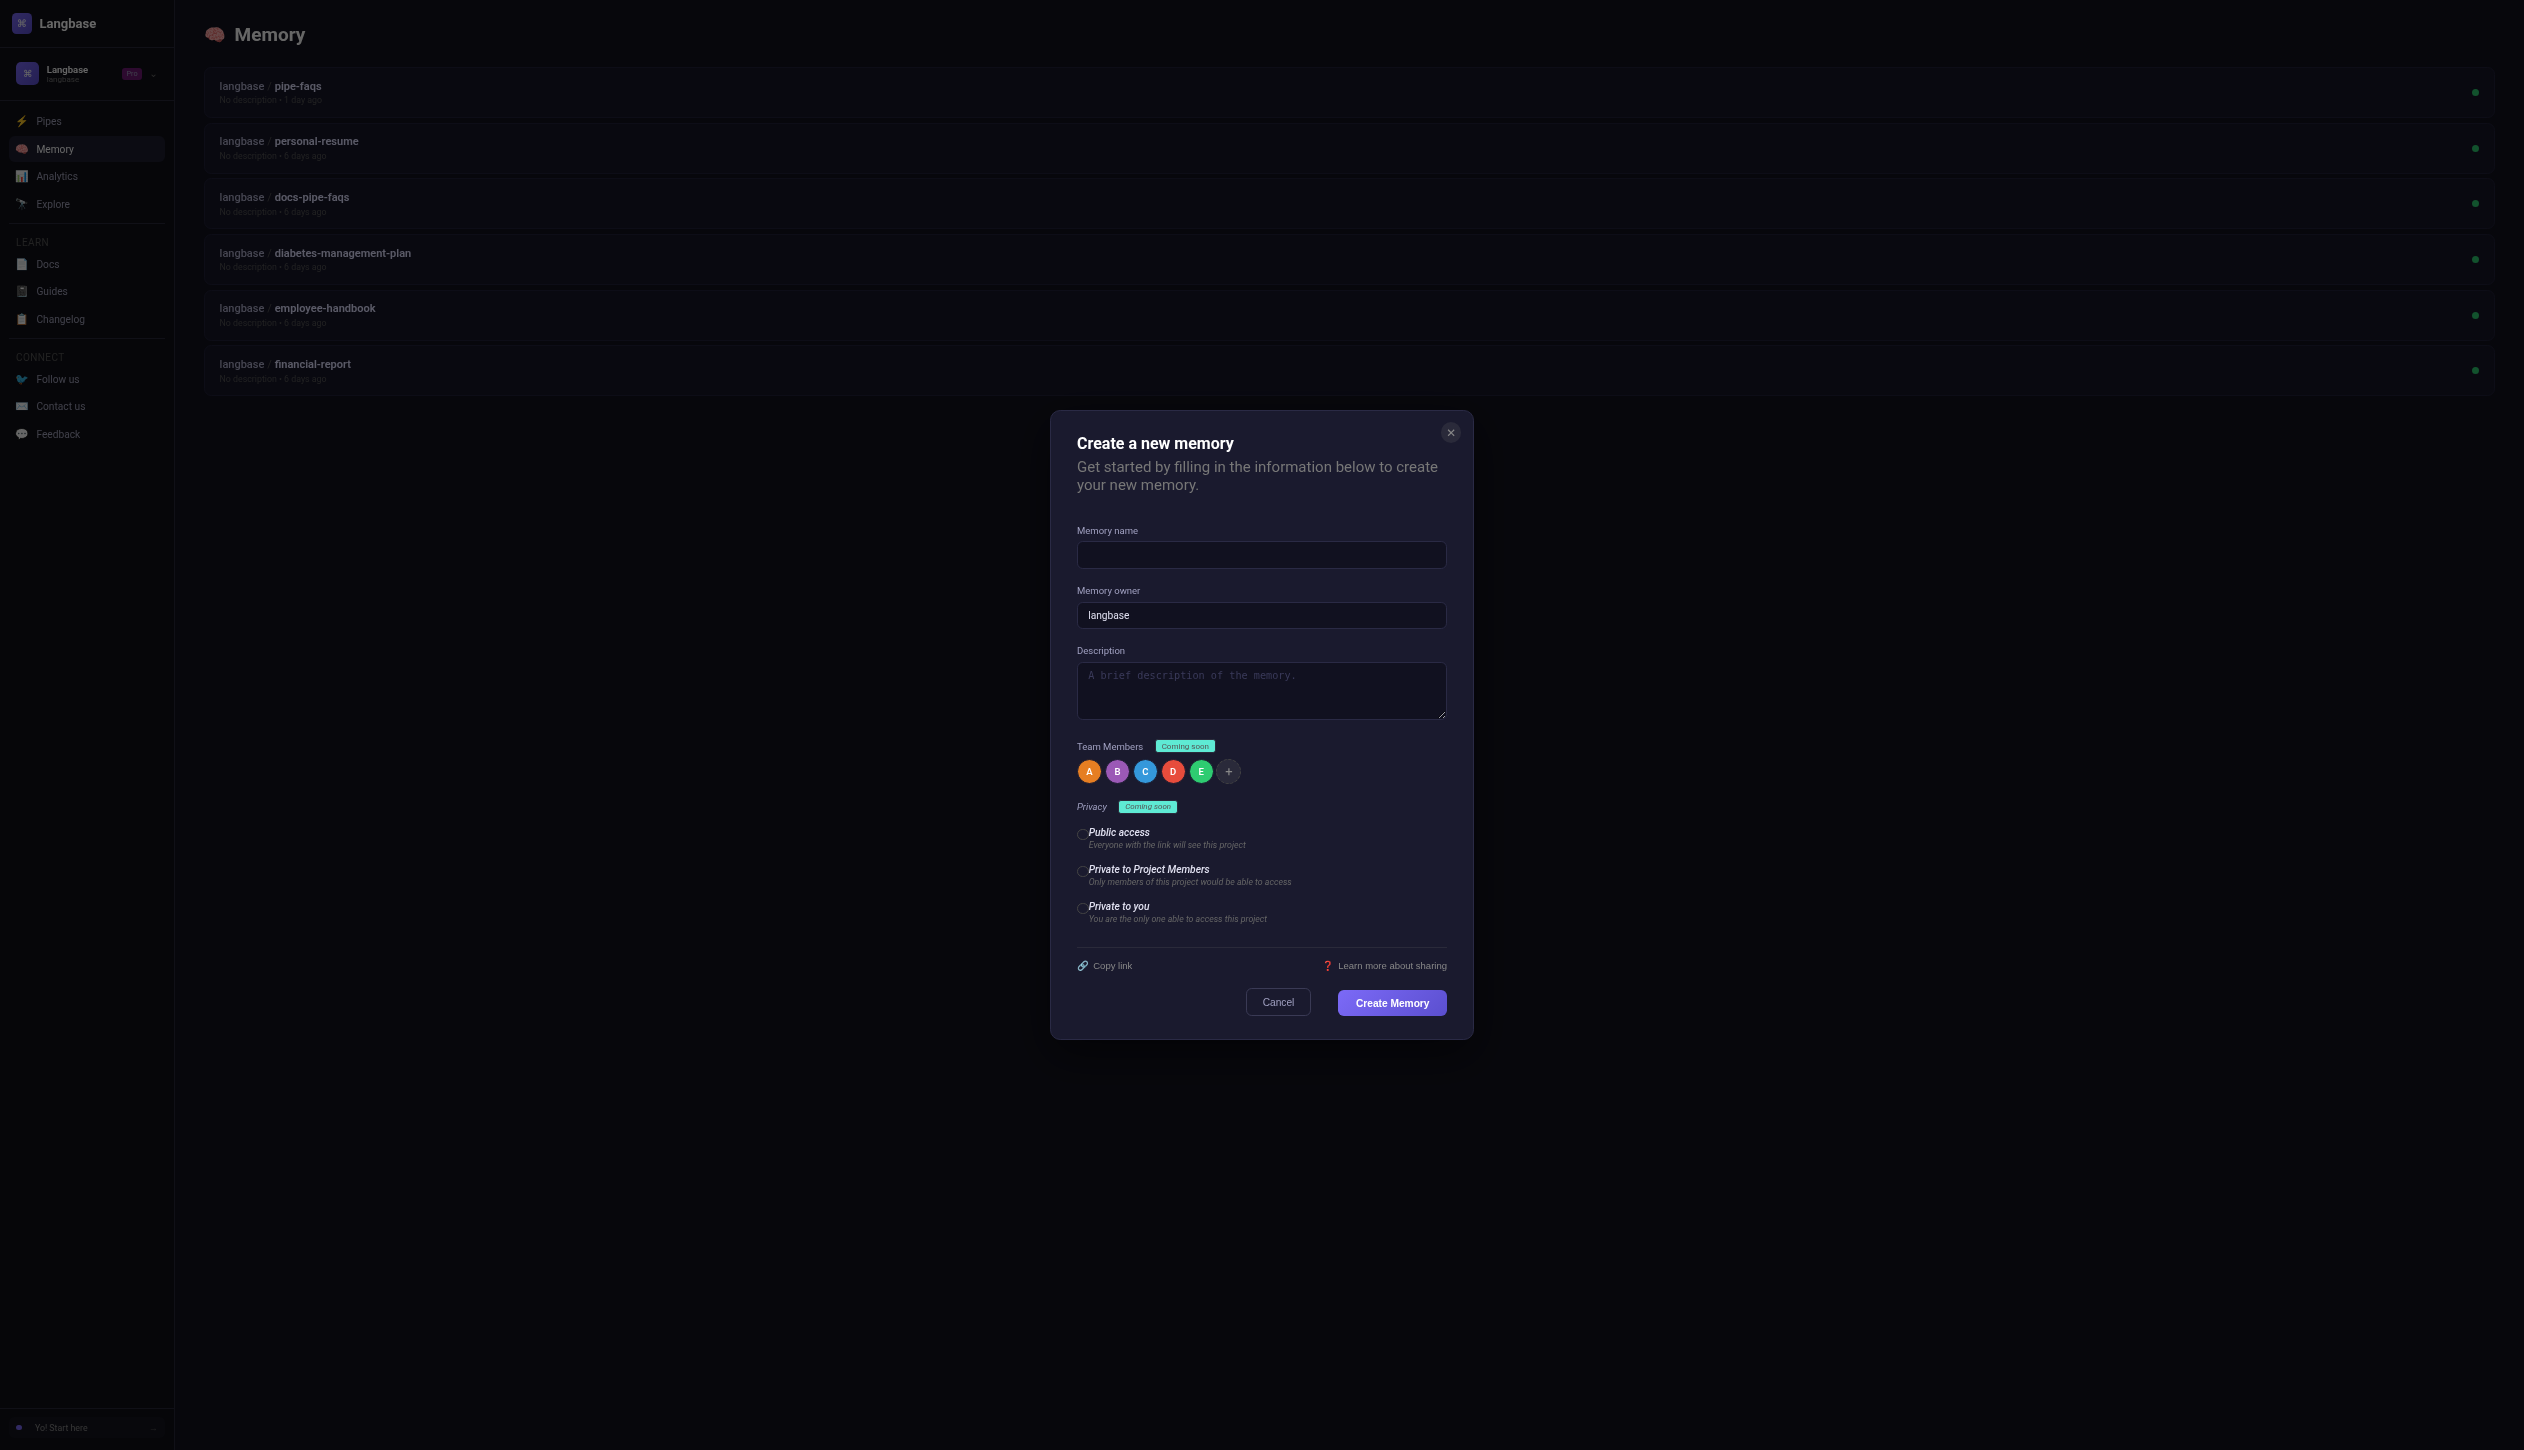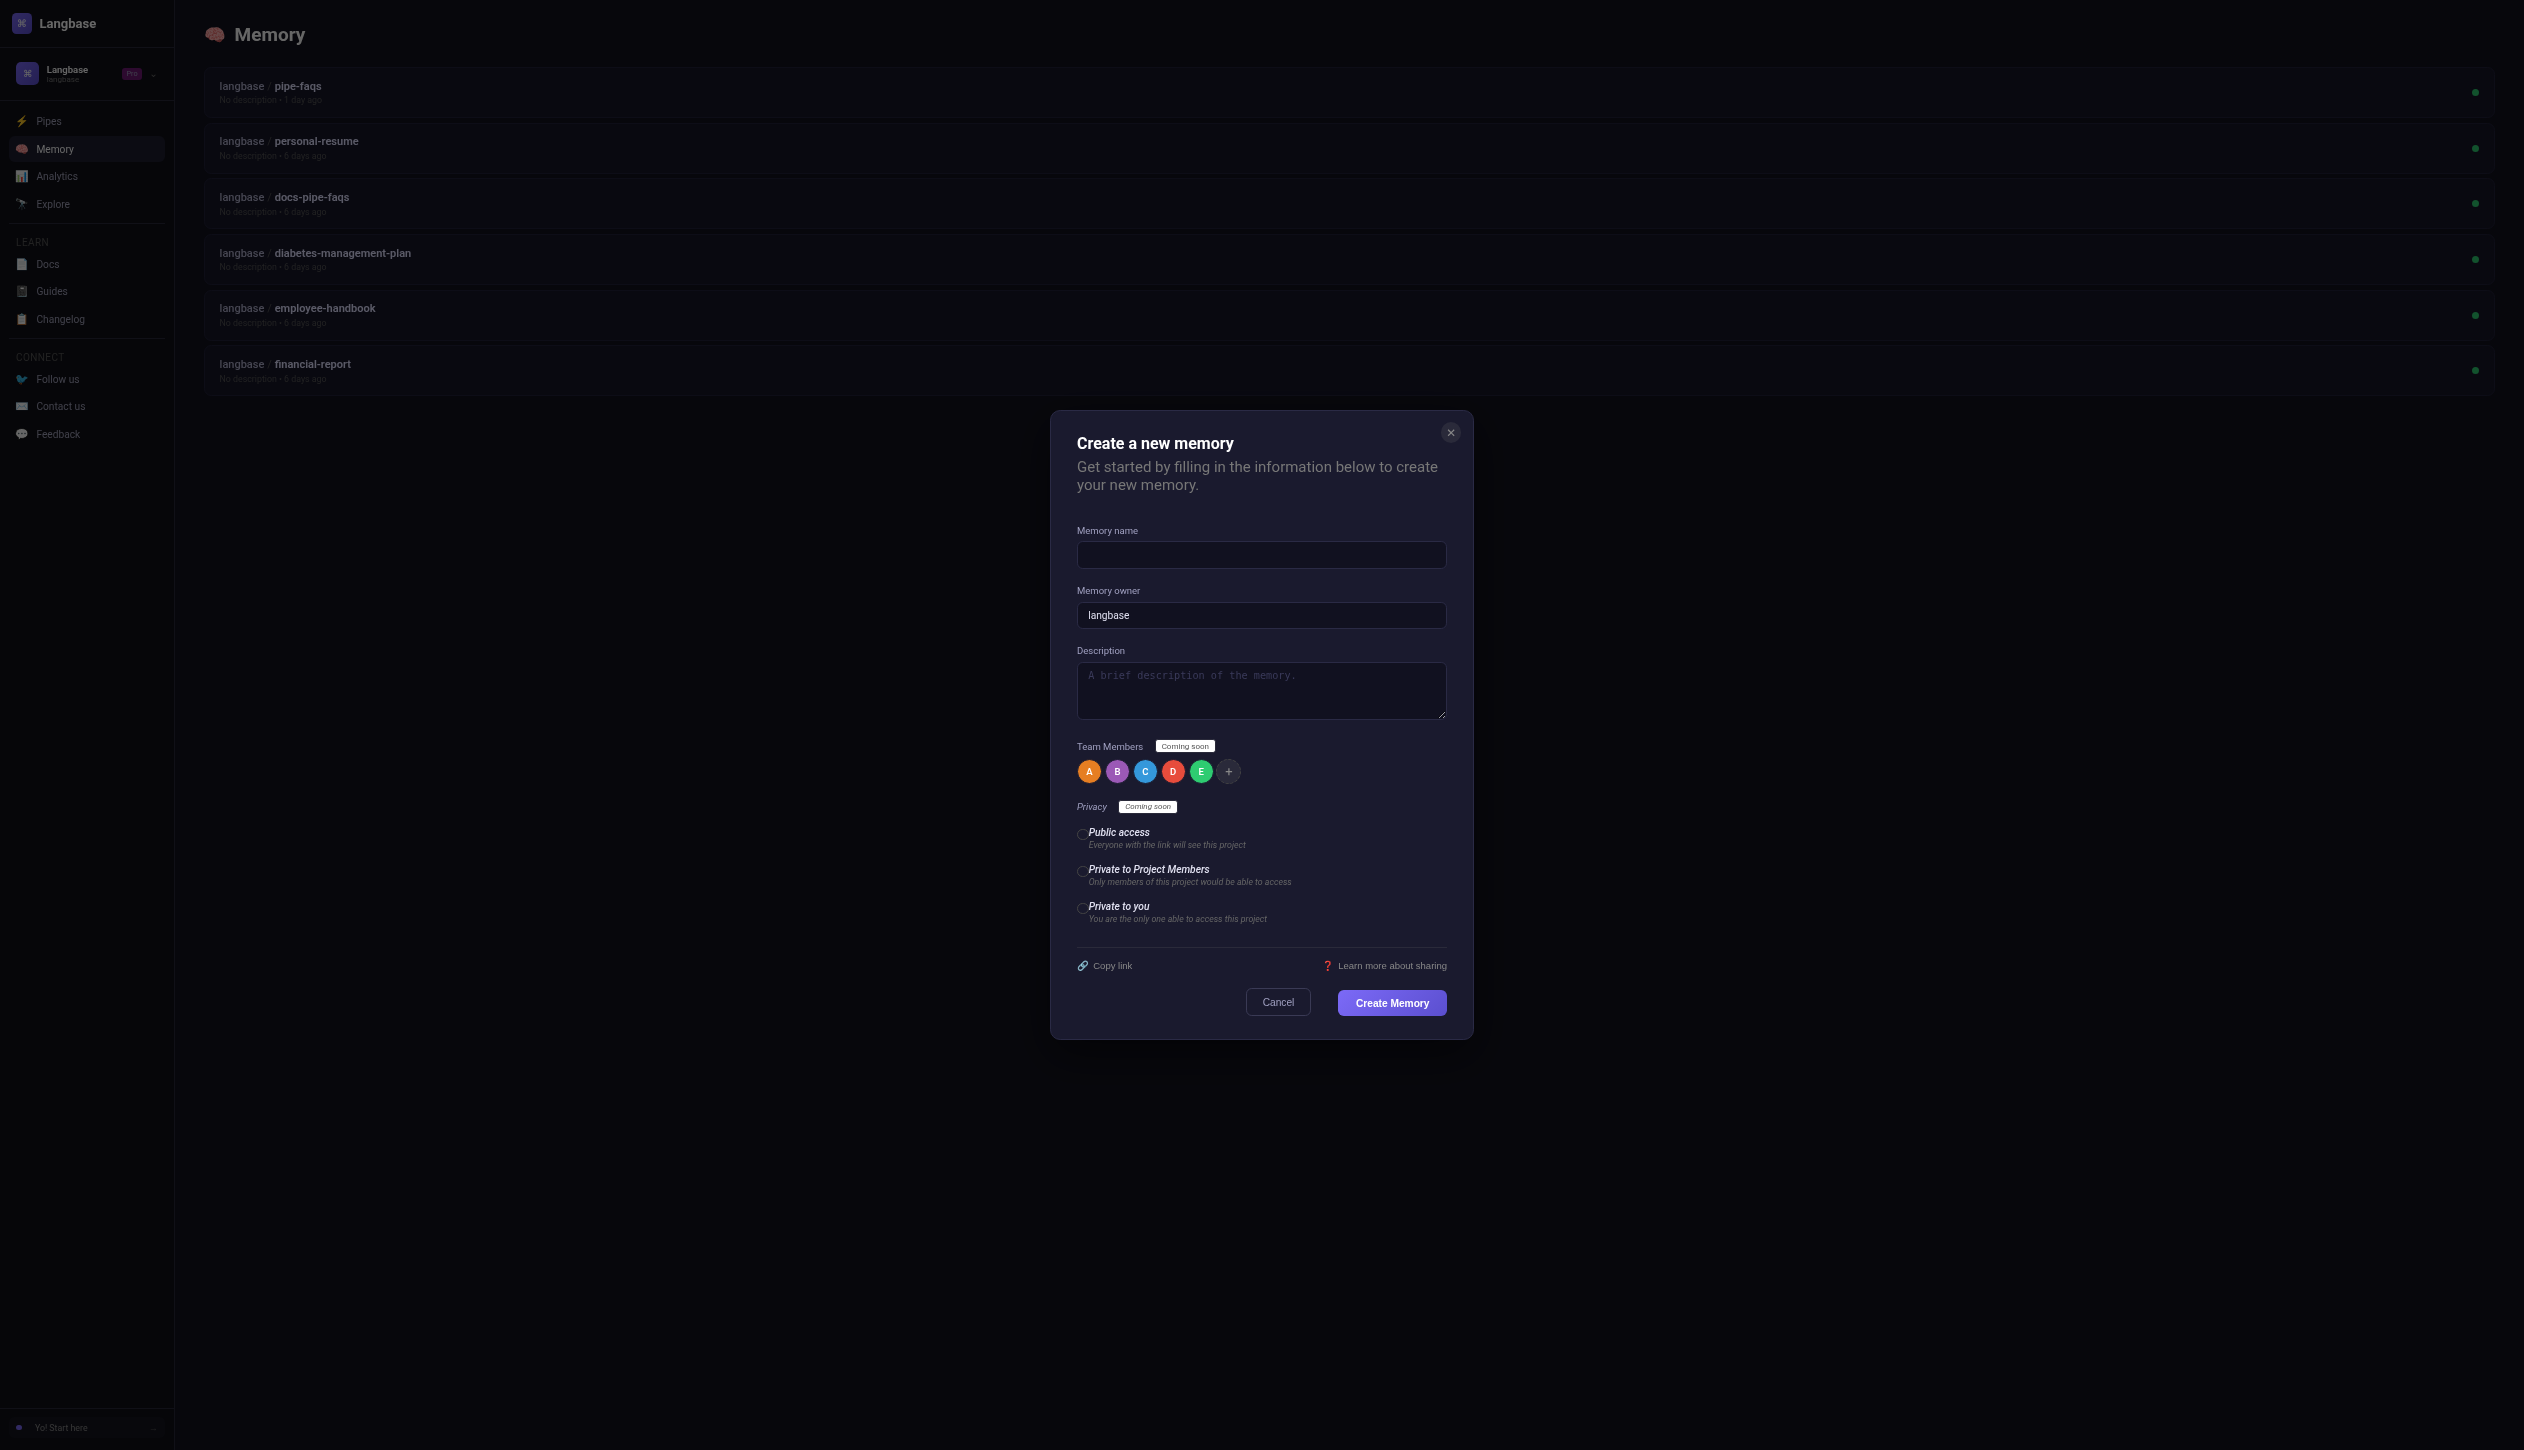--- a/index.html
+++ b/index.html
@@ -352,21 +352,21 @@
       display: flex;
       align-items: center;
       justify-content: center;
       font-size: 13px;
       color: #888;
       cursor: pointer;
     }
     .coming-soon-badge {
       font-size: 8px;
       color: #555;
-      background: #ffffff;
+      background: #5eead4;
       border: 0.7px solid #2a2a3a;
       border-radius: 2.9px;
       padding: 1.5px 5.8px;
       margin-left: 5.8px;
     }
 
     .privacy-section {
       margin-bottom: 16px;
       font-style: italic;
     }

